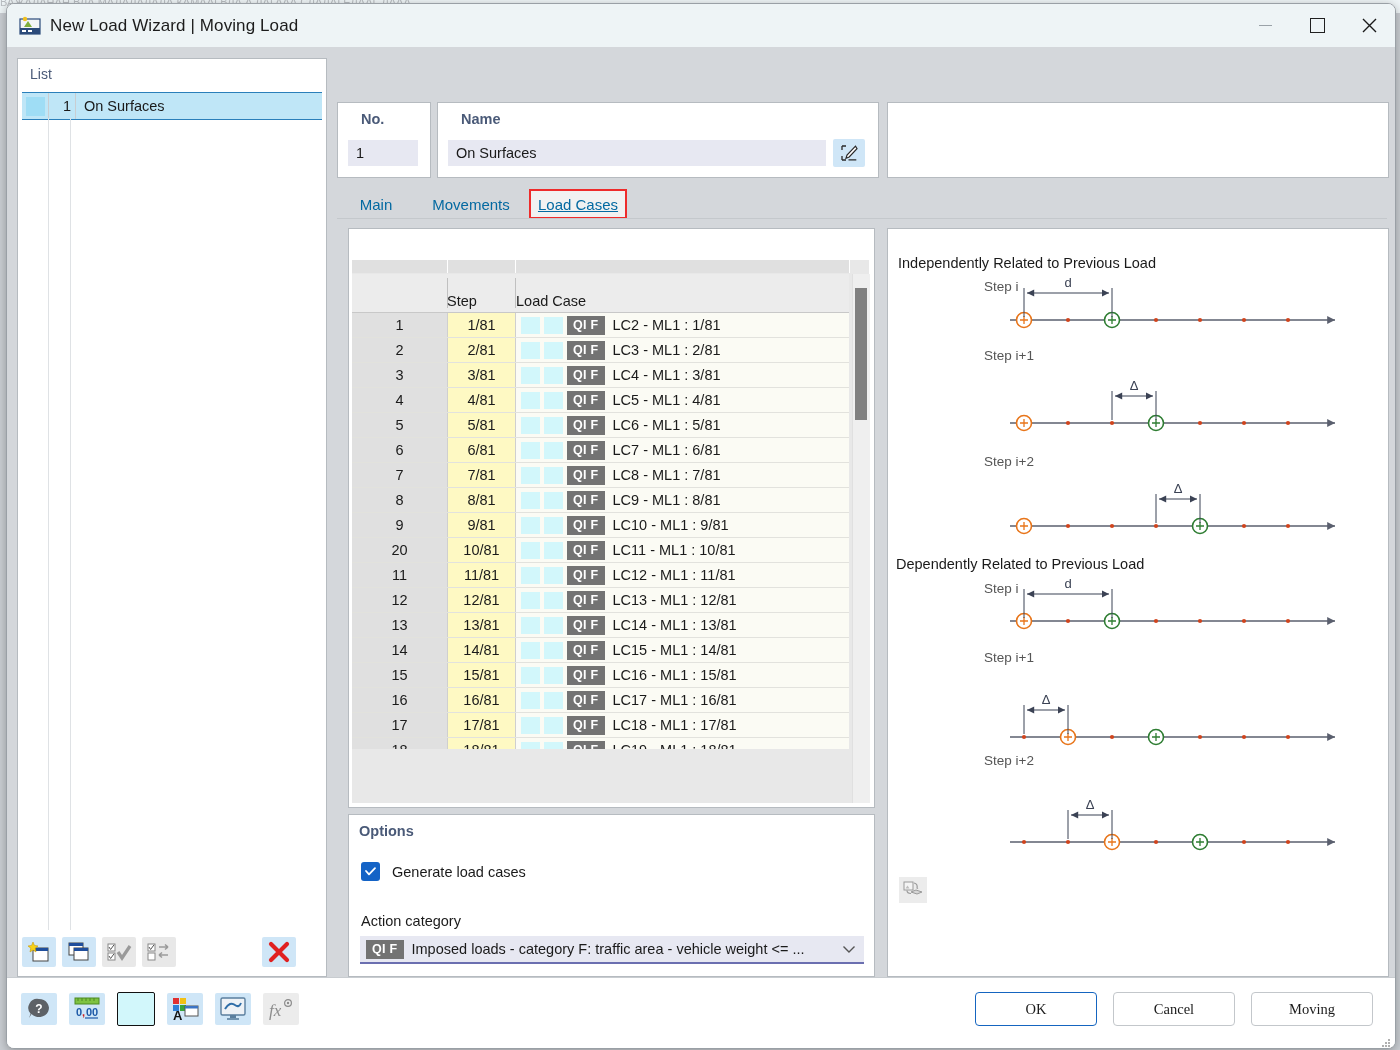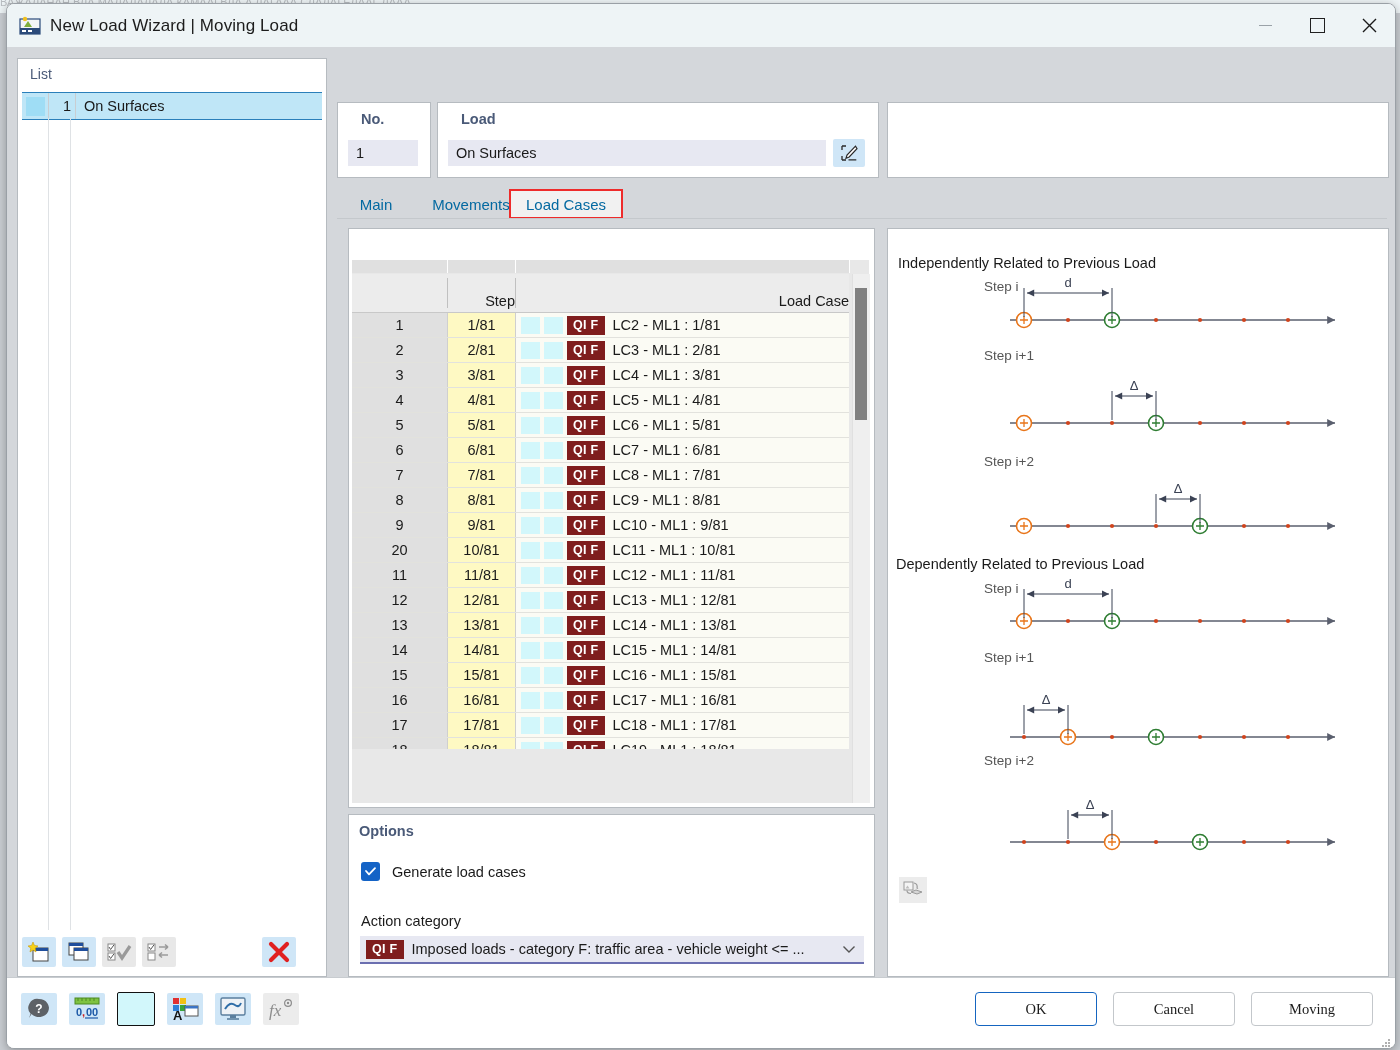--- a/index.html
+++ b/index.html
@@ -122,39 +122,39 @@
   }
   .gen-title{font-size:14.5px;font-weight:bold;color:#4a5a78;padding:8px 0 0 10px;margin-top:48px;}
   .grid-wrap{position:absolute;left:3px;top:31px;width:517px;height:543px;background:#e8e8e8;}
   .grid-toprow{position:absolute;left:0;top:0;width:497px;height:13px;background:#e0e0e0;}
   .grid-toprow .c{position:absolute;top:0;height:13px;background:#e0e0e0;border-right:1px solid #fff;}
   .grid-head{
     position:absolute;left:0;top:14px;width:497px;height:38px;background:#ececec;
     border-bottom:1px solid #c8c8c8;
   }
   .grid-head .hc{
-    position:absolute;bottom:3px;font-size:14.5px;color:#1a1a1a;text-align:right;
+    position:absolute;bottom:3px;font-size:14.5px;color:#1a1a1a;text-align:left;
   }
   .grid-head .sep{position:absolute;top:4px;bottom:4px;width:1px;background:#c0c0c0;}
   .grid-body{position:absolute;left:0;top:53px;width:497px;height:436px;overflow:hidden;}
   .grow{display:flex;height:24px;align-items:stretch;border-bottom:1px solid #e2e2dd;}
   .grow .cIdx{
     width:95px;flex:0 0 95px;background:#e0e0e0;color:#1a1a1a;font-size:14.5px;
     display:flex;align-items:center;justify-content:center;border-right:1px solid #cfcfcf;
   }
   .grow .cStep{
     width:67px;flex:0 0 67px;background:#fef9c3;color:#1a1a1a;font-size:14.5px;
     display:flex;align-items:center;justify-content:center;border-right:1px solid #cfcfcf;
   }
   .grow .cLC{
     flex:1;background:#fbfbf4;display:flex;align-items:center;padding-left:5px;gap:4px;
   }
   .sq{width:19px;height:17px;background:#d2f7fb;flex:0 0 auto;}
   .badge{
-    background:#7f1d1d;color:#fff;font-size:12.5px;font-weight:bold;
+    background:#737373;color:#fff;font-size:12.5px;font-weight:bold;
     padding:1px 6px 2px 6px;line-height:16px;flex:0 0 auto;letter-spacing:.3px;
   }
   .lcname{font-size:14.5px;color:#1a1a1a;padding-left:4px;white-space:nowrap;}
   .vscroll{
     position:absolute;left:500px;top:14px;width:17px;height:529px;background:#efefef;
     border-left:1px solid #e0e0e0;
   }
   .vthumb{position:absolute;left:2px;top:14px;width:12px;height:132px;background:#808080;}
 
   
@@ -296,37 +296,37 @@
           </svg>
         </div>
       </div>
     </div>
 
     <div class="nm-panel">
       <div class="fld-label">No.</div>
       <input class="inp inp-no" value="1" style="">
     </div>
     <div class="nm-panel2">
-      <div class="fld-label">Load</div>
+      <div class="fld-label">Name</div>
       <input class="inp inp-name" value="On Surfaces" style="">
     </div>
     <div class="edit-btn">
       <svg width="20" height="20" viewBox="0 0 20 20">
         <path d="M3 3 h4 M3 3 v4 M3 17 h4 M3 17 v-4" stroke="#2a2a2a" stroke-width="1.3" fill="none"></path>
         <path d="M16.5 3.2 L8 12 L7 15.2 L10.2 14 L18 5.6 Z" fill="#fff" stroke="#2a2a2a" stroke-width="1.2"></path>
         <path d="M9.5 16.8 h7.8" stroke="#2a2a2a" stroke-width="1.3"></path>
       </svg>
     </div>
 
     <div class="top-right-panel"></div>
 
     <div class="tabs">
       <div class="tab" style="left:0;width:78px;">Main</div>
       <div class="tab" style="left:78px;width:112px;">Movements</div>
-      <div class="tab sel" style="left:172px;width:114px;">Load Cases</div>
+      <div class="tab sel" style="left:192px;width:98px;text-decoration:underline;">Load Cases</div>
     </div>
     <div class="tabstrip-line"></div>
 
     <div class="gen-panel">
       <div class="gen-title">Generate into Load Cases</div>
       <div class="grid-wrap">
         <div class="grid-toprow">
           <div class="c" style="left:0;width:95px;"></div>
           <div class="c" style="left:96px;width:67px;"></div>
           <div class="c" style="left:164px;width:333px;"></div>

